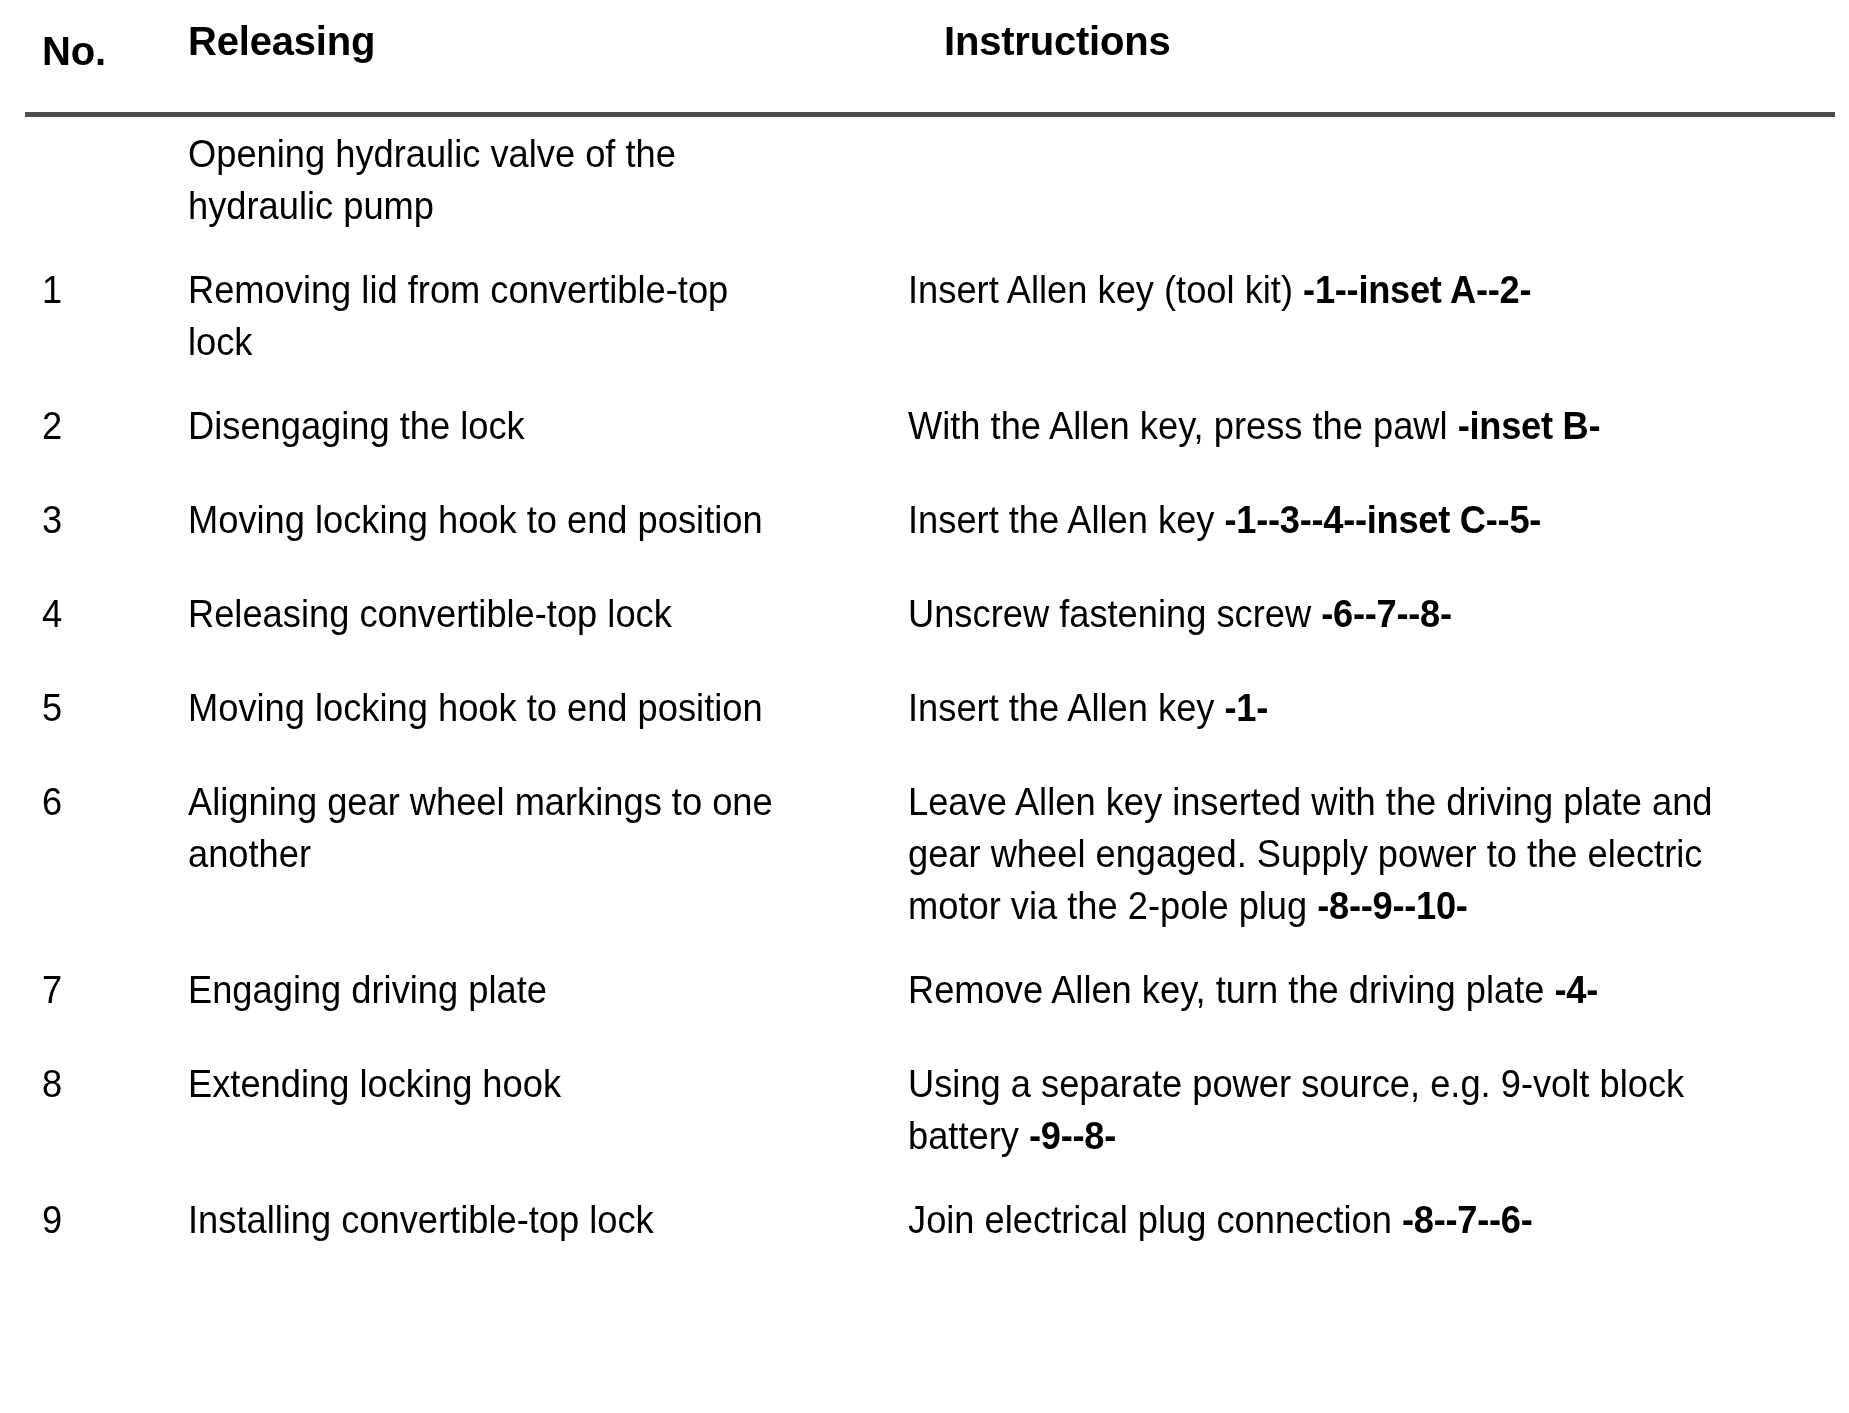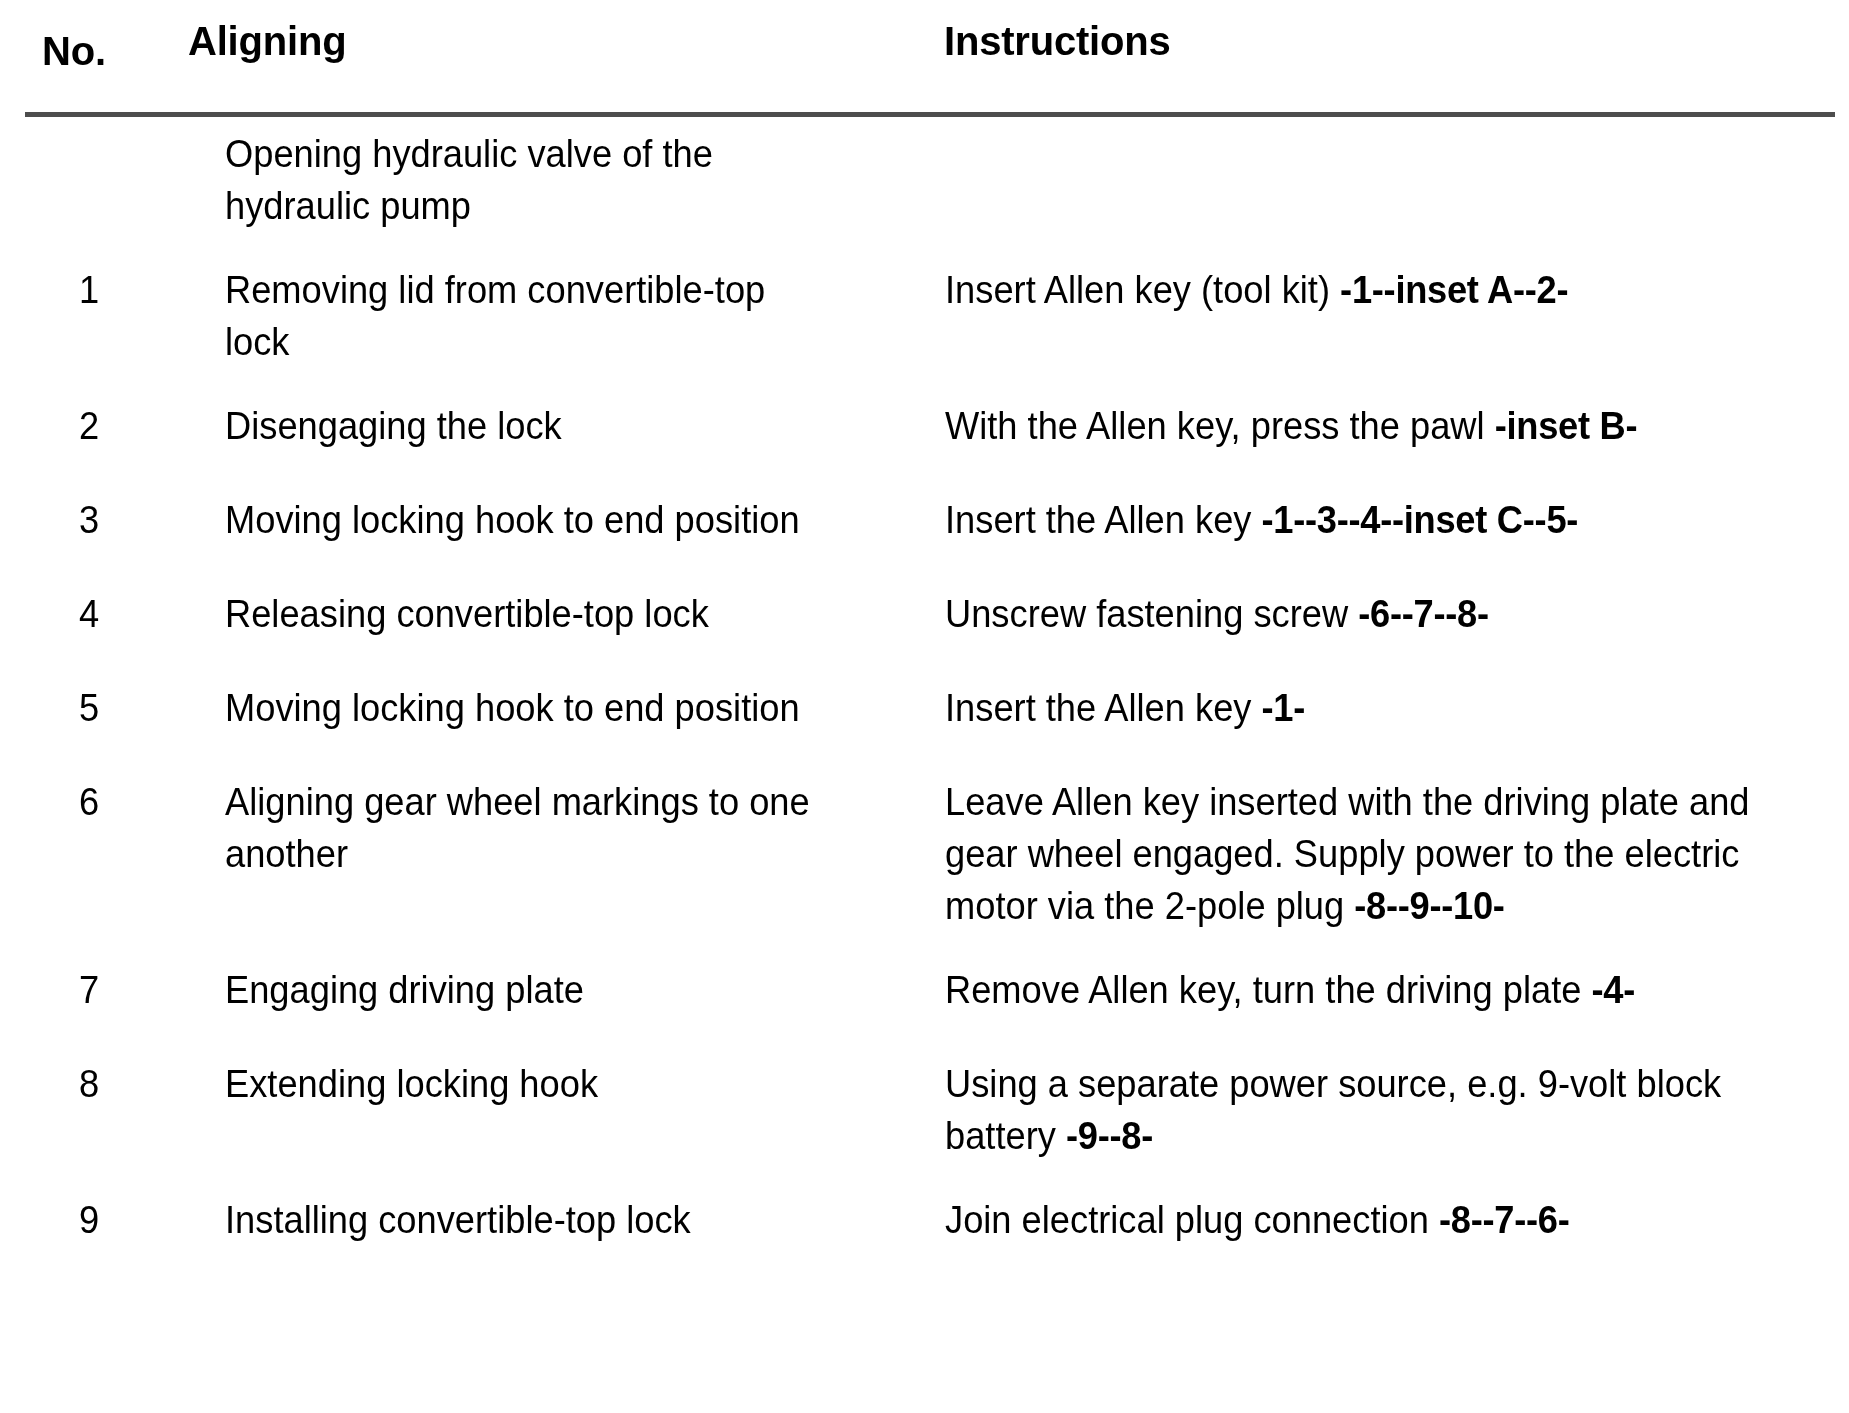--- a/index.html
+++ b/index.html
@@ -53,21 +53,20 @@
     height: 5px;
     background: #4d4d4d;
   }
 
   
   .rows {
     position: absolute;
     left: 0;
     top: 128px;
     width: 1744px;
-    padding-left: 37px;
   }
   .row {
     position: relative;
     width: 1849px;
     min-height: 62px;
     margin-bottom: 32px;
   }
   .cell {
     position: absolute;
     top: 0;
@@ -97,21 +96,21 @@
     letter-spacing: -0.3px;
   }
 </style>
 </head>
 <body>
 
 <div class="page">
 
   <div class="table-header">
     <div class="th th-no">No.</div>
-    <div class="th th-procedure">Aligning</div>
+    <div class="th th-procedure">Releasing</div>
     <div class="th th-instructions">Instructions</div>
   </div>
 
   <div class="header-rule"></div>
 
   <div class="rows" id="rows-container">
       <div class="row" style="height: 104px;">
         <div class="cell cell-no"></div>
         <div class="cell cell-procedure">Opening hydraulic valve of the hydraulic pump</div>
         <div class="cell cell-instructions"></div>

